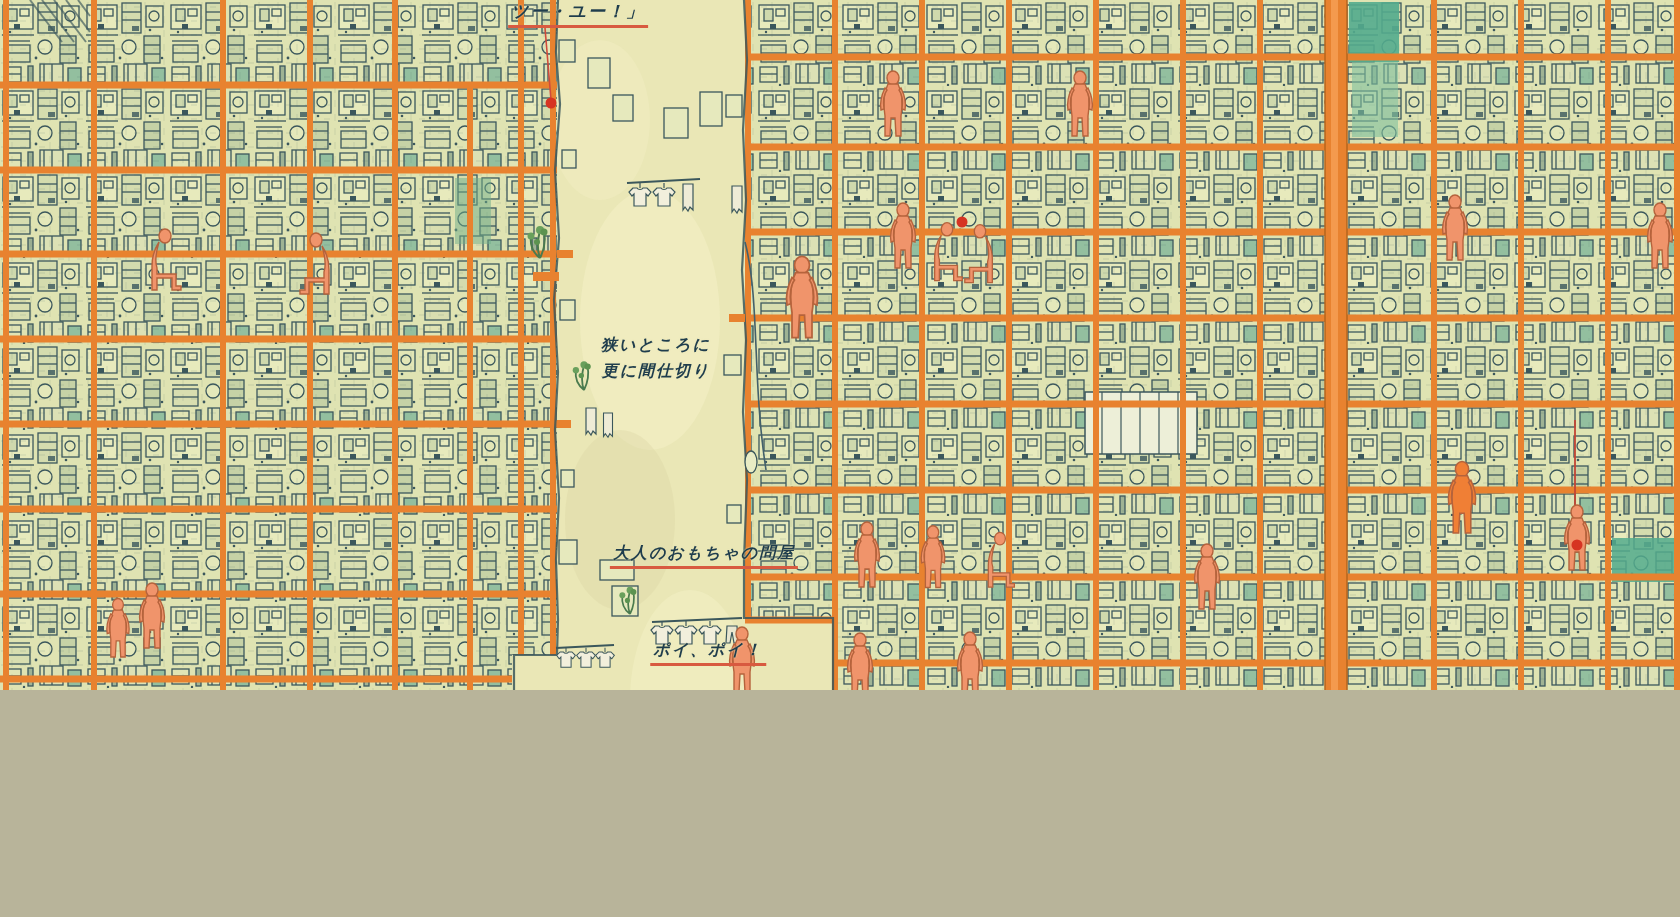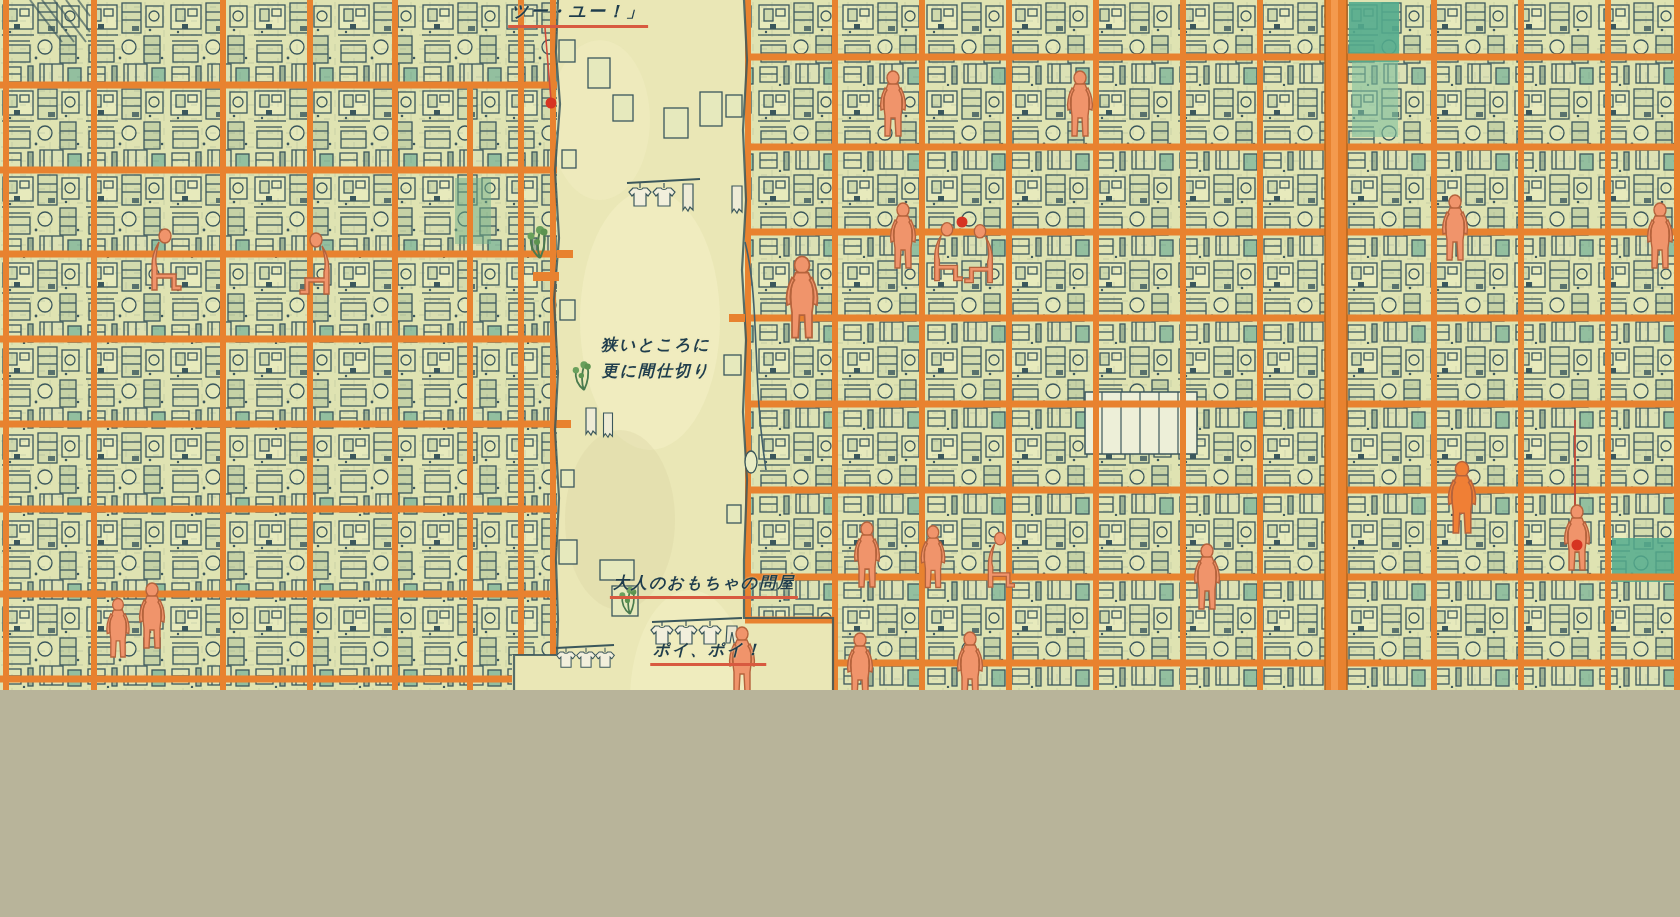--- a/index.html
+++ b/index.html
@@ -13,21 +13,21 @@
   .annotation{
     position:absolute;transform:translateX(-50%);
     color:#1f3d4d;font-weight:bold;font-size:16px;letter-spacing:2px;
     white-space:nowrap;z-index:5;line-height:1.2;
     text-shadow:0 0 2px rgba(234,231,182,0.9);
   }
   .annotation.underlined{border-bottom:3px solid #d85a40;padding:0 3px 4px 3px;}
   .annotation.two-line{text-align:center;line-height:26px;}
   #anno-quote-top{left:578px;top:1px;font-size:17px;}
   #anno-partition{left:656px;top:284px;margin-top:48px;}
-  #anno-toys{left:704px;top:573px;}
+  #anno-toys{left:704px;top:543px;}
   #anno-poi{left:708px;top:640px;}
 </style>
 </head>
 <body>
 
 <div id="stage">
 
 <svg id="art" viewBox="0 0 1680 917" xmlns="http://www.w3.org/2000/svg">
   <defs>
 

